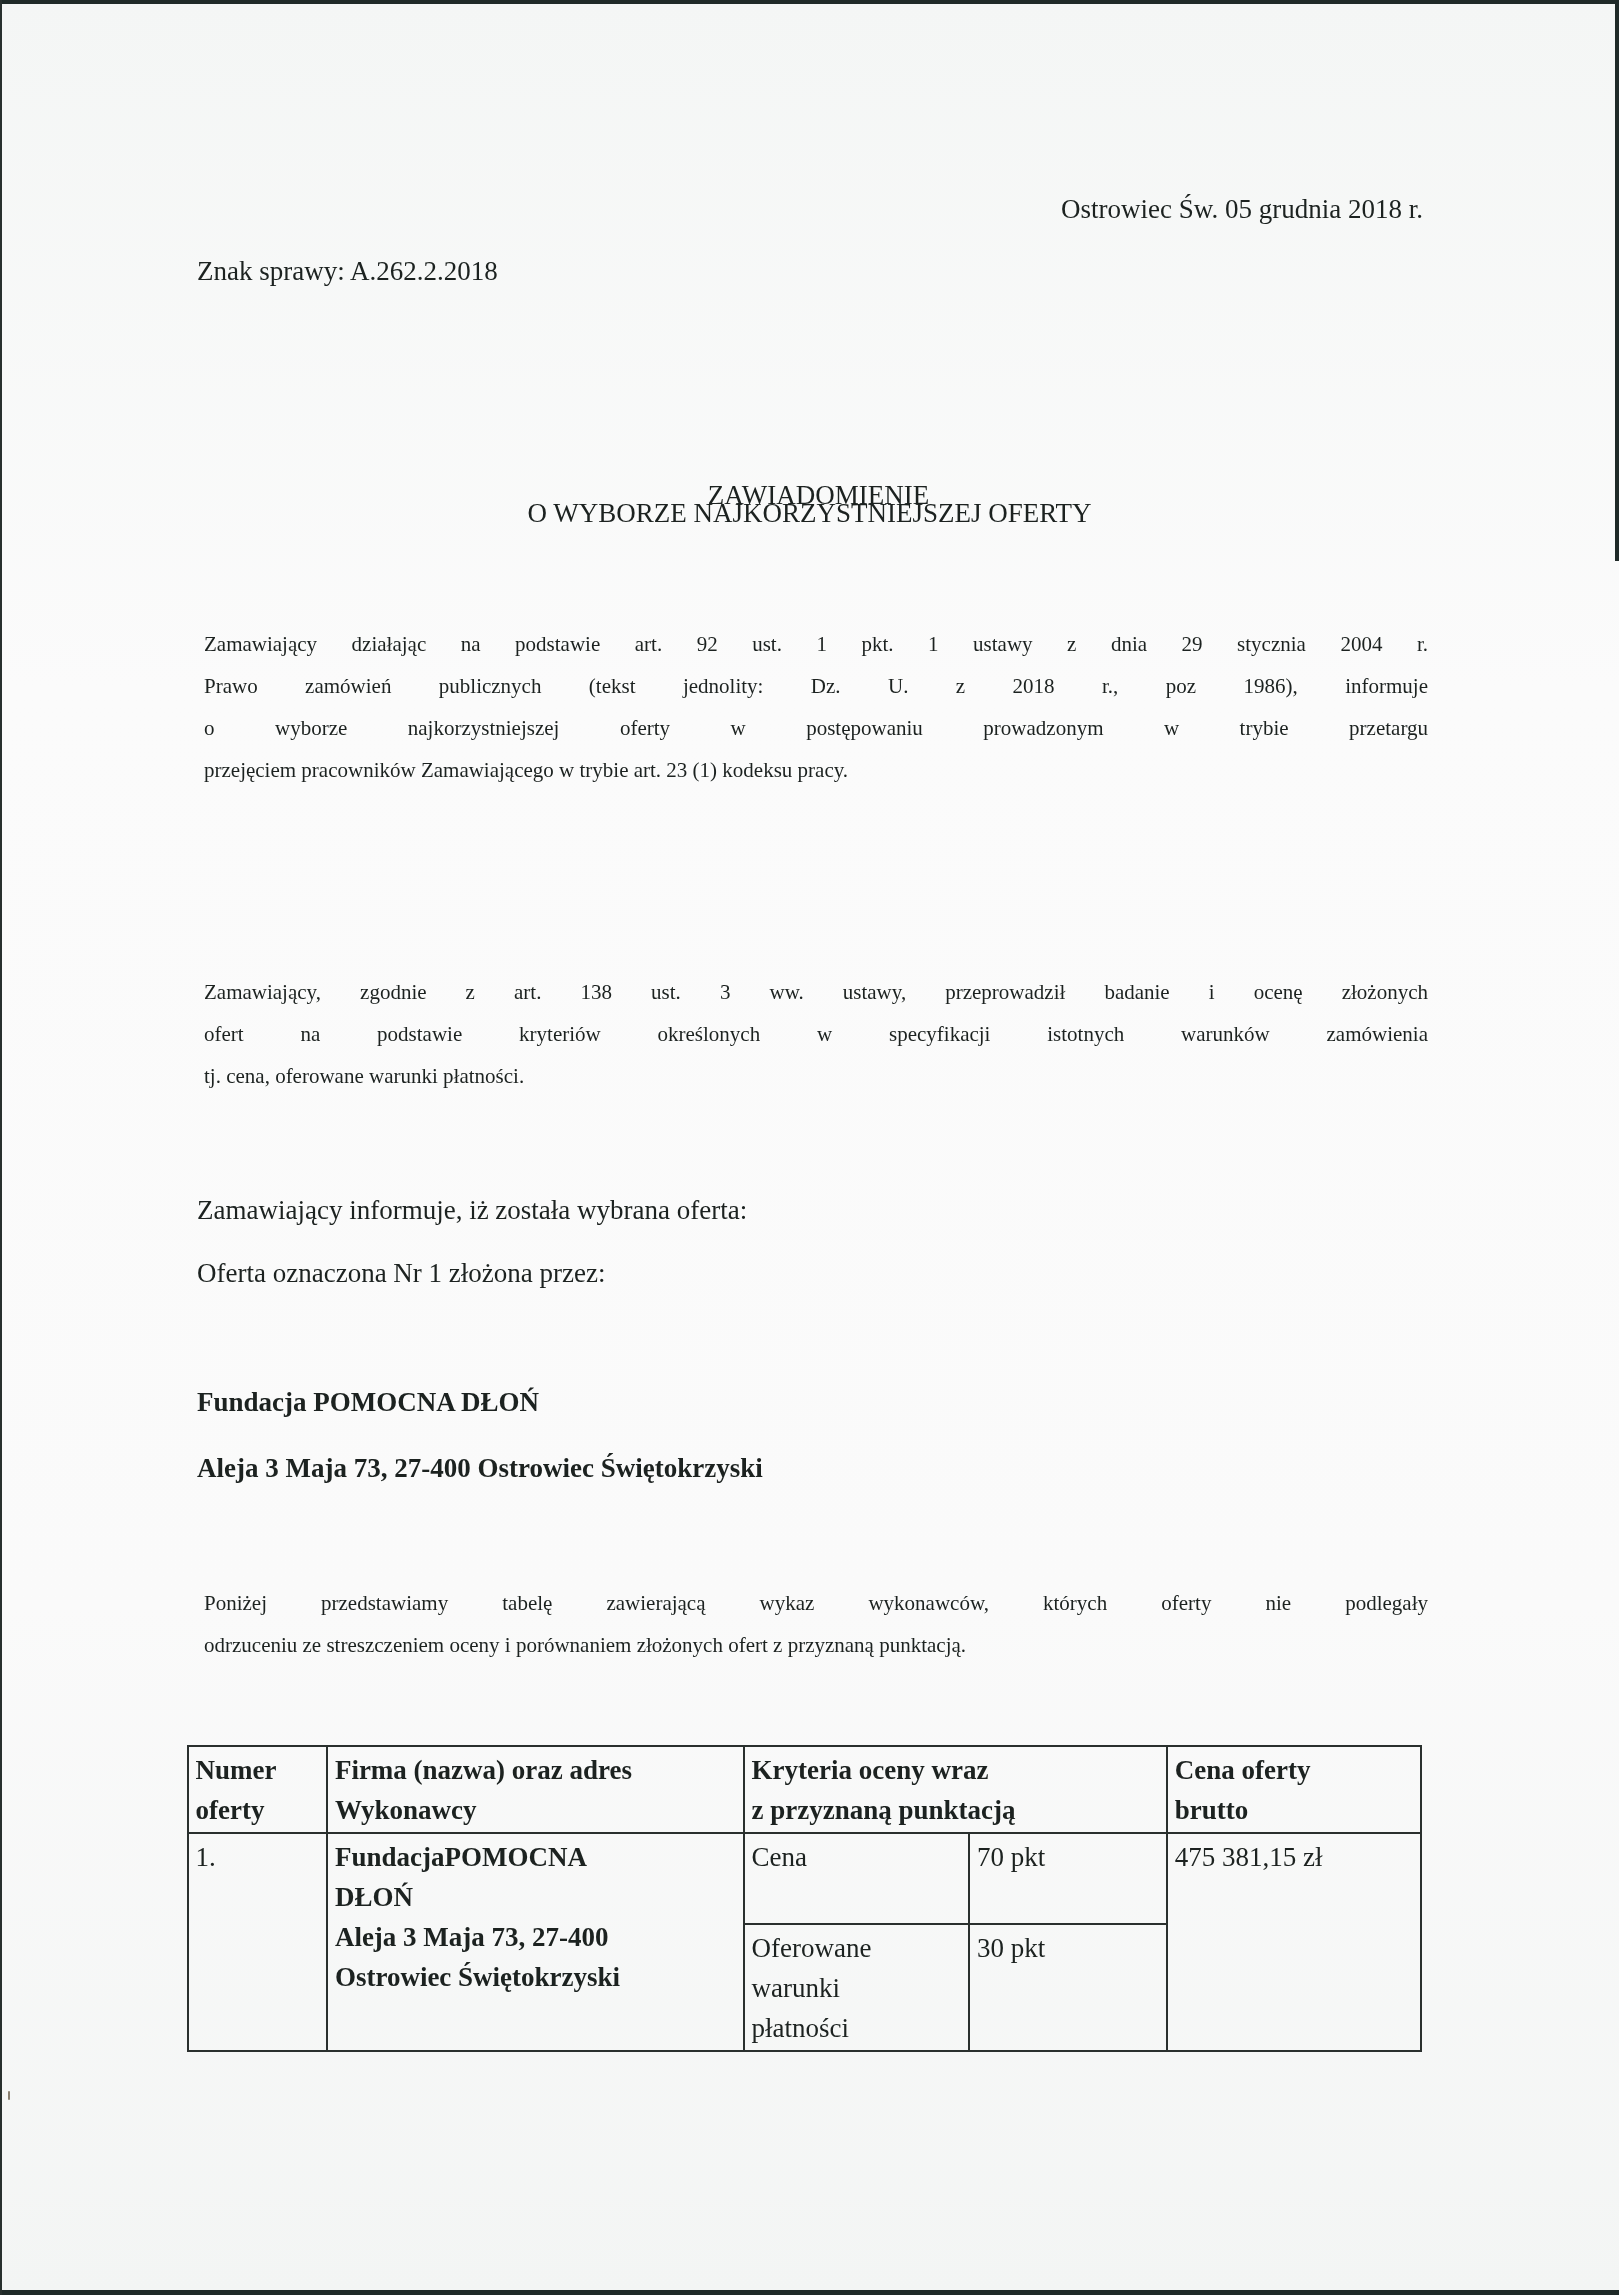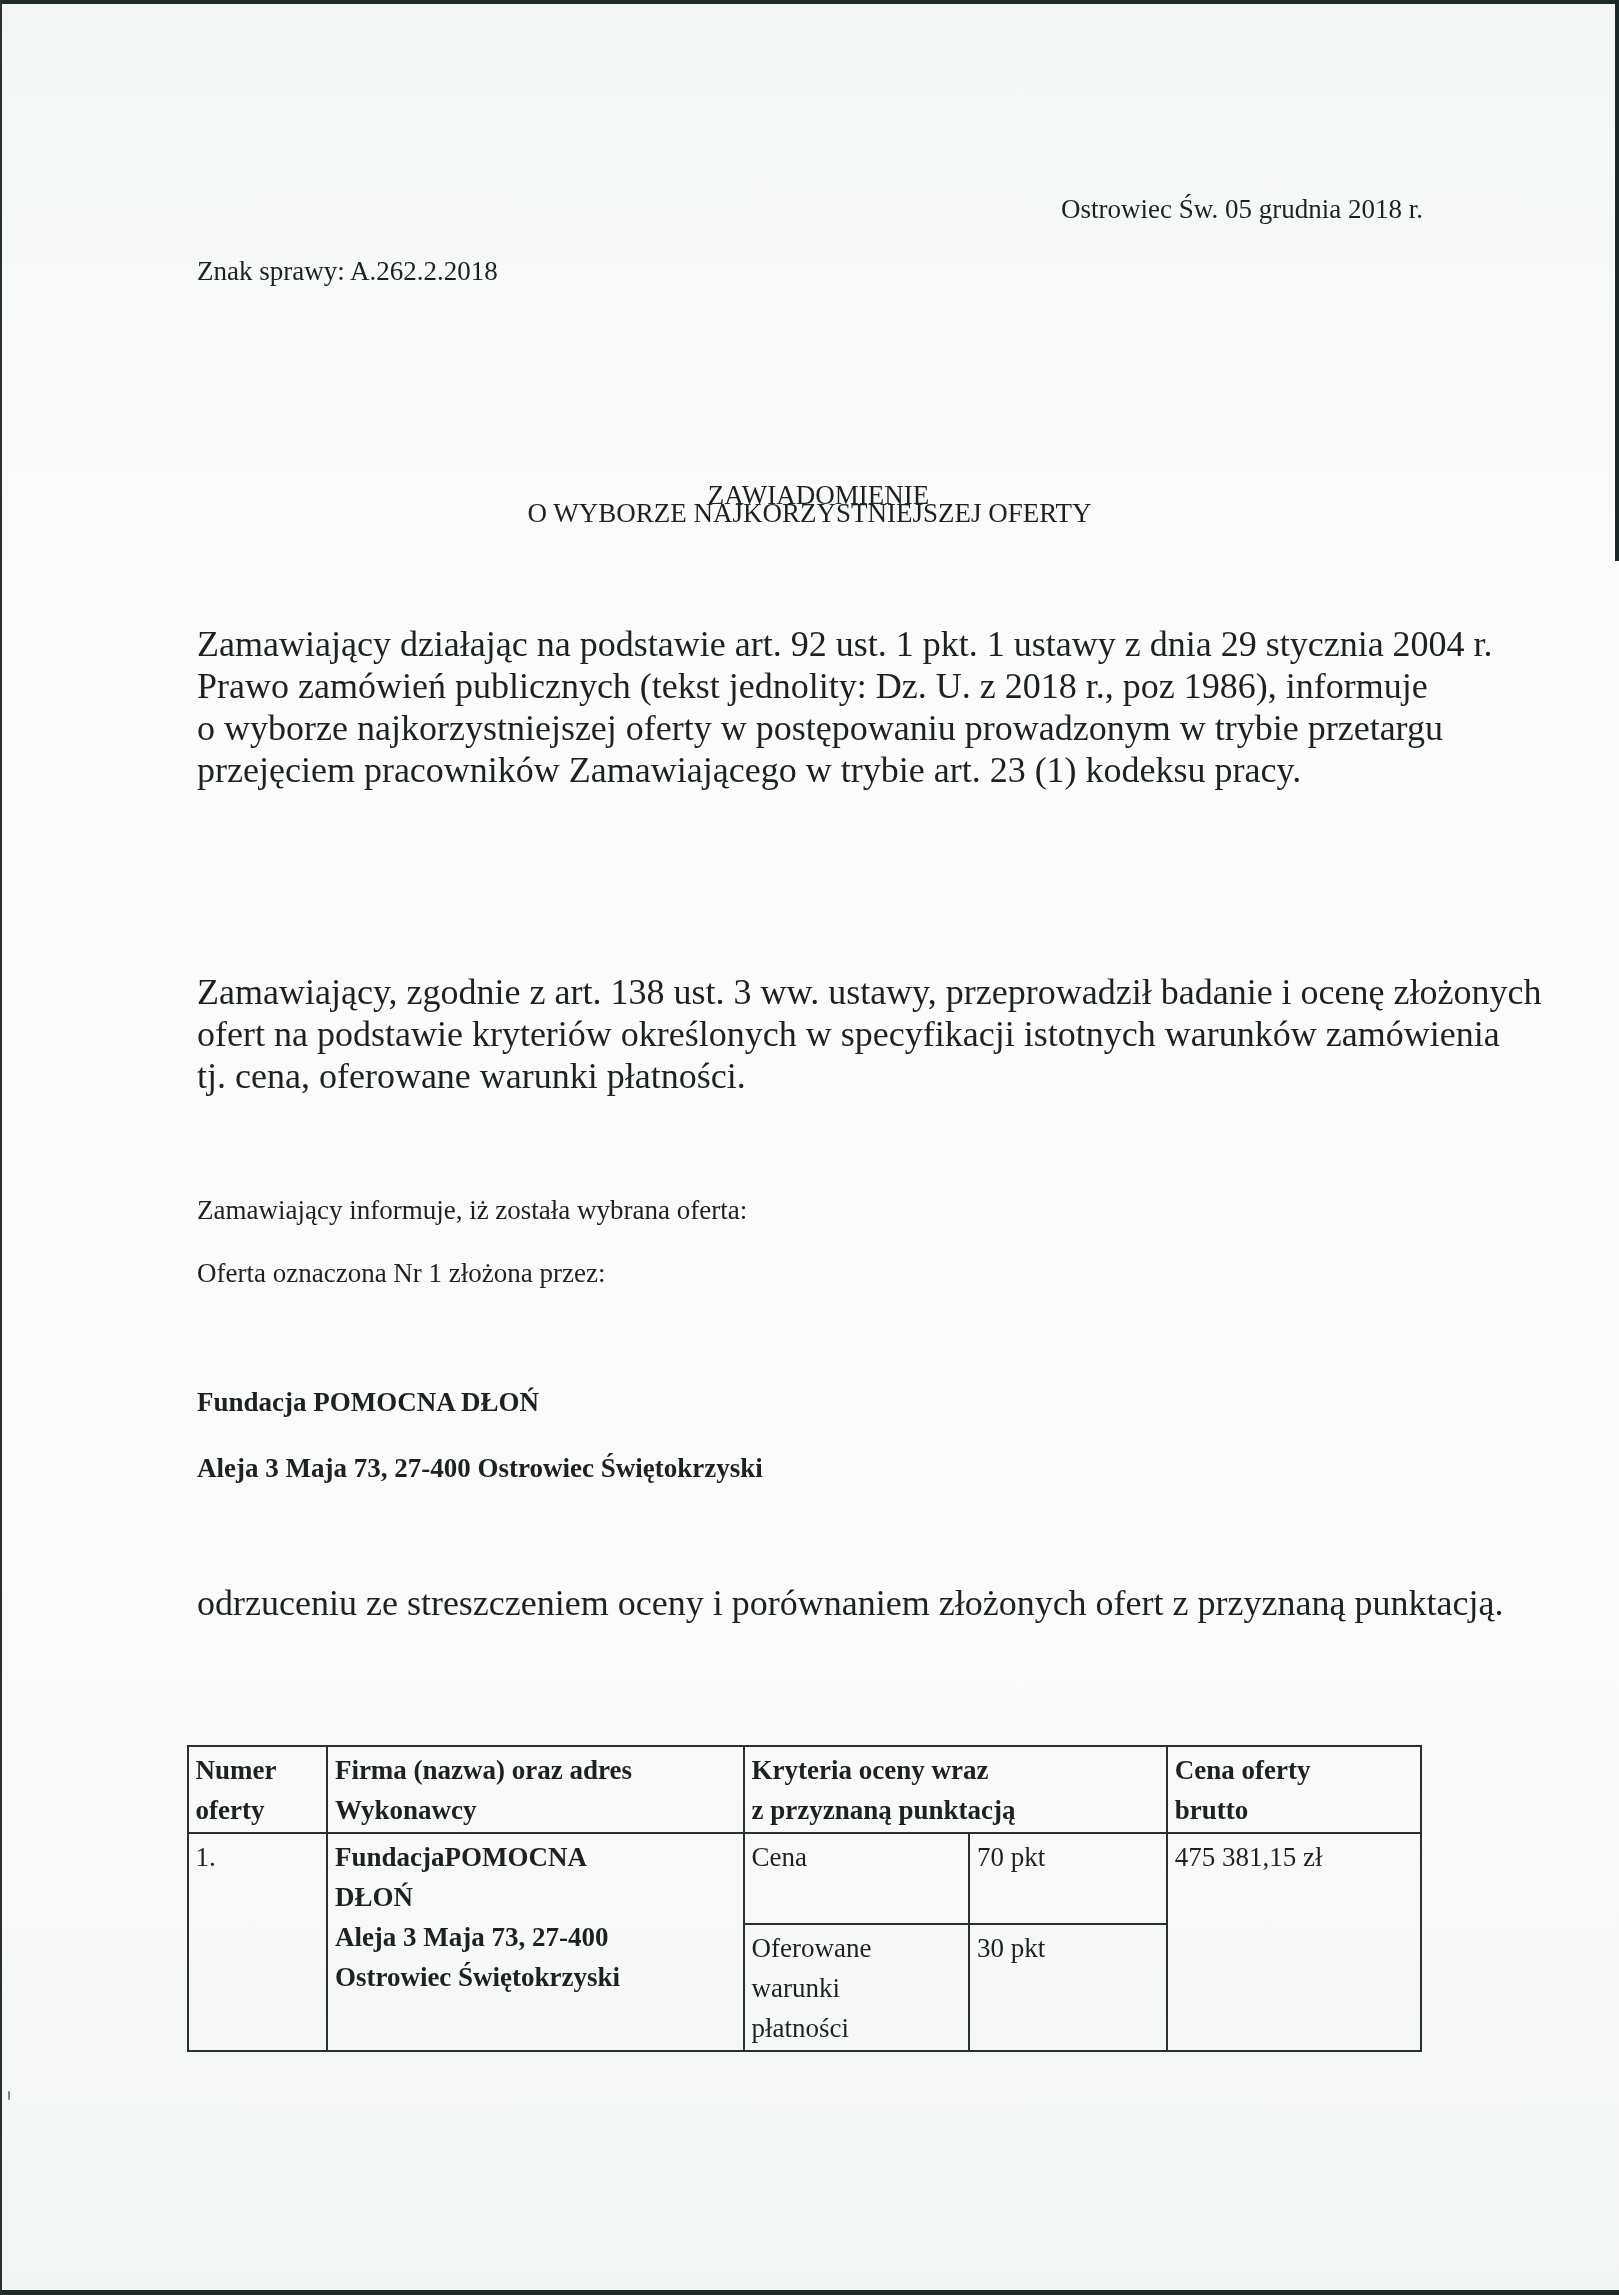--- a/index.html
+++ b/index.html
@@ -17,22 +17,22 @@
     position: absolute; left: 0; top: 0; width: 1619px; height: 2295px;
     background: linear-gradient(180deg, #f4f6f5 0%, #fbfbfb 30%, #fafafa 70%, #f3f5f4 100%);
   }
   .t { position: absolute; white-space: nowrap; font-size: 27px; line-height: 1; }
   .date { right: 196px; top: 196px; }
   .ref { left: 197px; top: 258px; }
   .title { left: 0; width: 1619px; text-align: center; font-size: 27px; }
   .title1 { top: 451px; left: 9px; margin-top: 31px; }
   .title2 { top: 500px; left: 0px; }
   .para {
-    position: absolute; left: 197px; width: 1224px;
-    font-size: 36px; line-height: 42px; text-align: justify;
+    position: absolute; left: 204px; width: 1224px;
+    font-size: 21px; line-height: 42px; text-align: justify;
   }
   .para .ln { display: block; text-align-last: justify; height: 42px; white-space: nowrap; }
   .para .ln.last { text-align-last: left; }
   .p1 { top: 623px; }
   .p2 { top: 971px; }
   .p3 { top: 1582px; }
   .info1 { left: 197px; top: 1197px; }
   .info2 { left: 197px; top: 1260px; }
   .bold { font-weight: bold; }
   .company { left: 197px; top: 1389px; font-size: 27px; }
@@ -84,20 +84,21 @@
   <span class="ln last">tj. cena, oferowane warunki płatności.</span>
 </div>
 
 <div class="t info1">Zamawiający informuje, iż została wybrana oferta:</div>
 <div class="t info2">Oferta oznaczona Nr 1 złożona przez:</div>
 
 <div class="t bold company">Fundacja POMOCNA DŁOŃ</div>
 <div class="t bold address">Aleja 3 Maja 73, 27-400 Ostrowiec Świętokrzyski</div>
 
 <div class="para p3">
+  <span class="ln">Poniżej przedstawiamy tabelę zawierającą wykaz wykonawców, których oferty nie podlegały</span>
   <span class="ln last">odrzuceniu ze streszczeniem oceny i porównaniem złożonych ofert z przyznaną punktacją.</span>
 </div>
 
 <table class="results">
   <tbody>
       <tr class="hdr">
     <td class="c1">
       <div>Numer</div>
       <div>oferty</div>
     </td>

